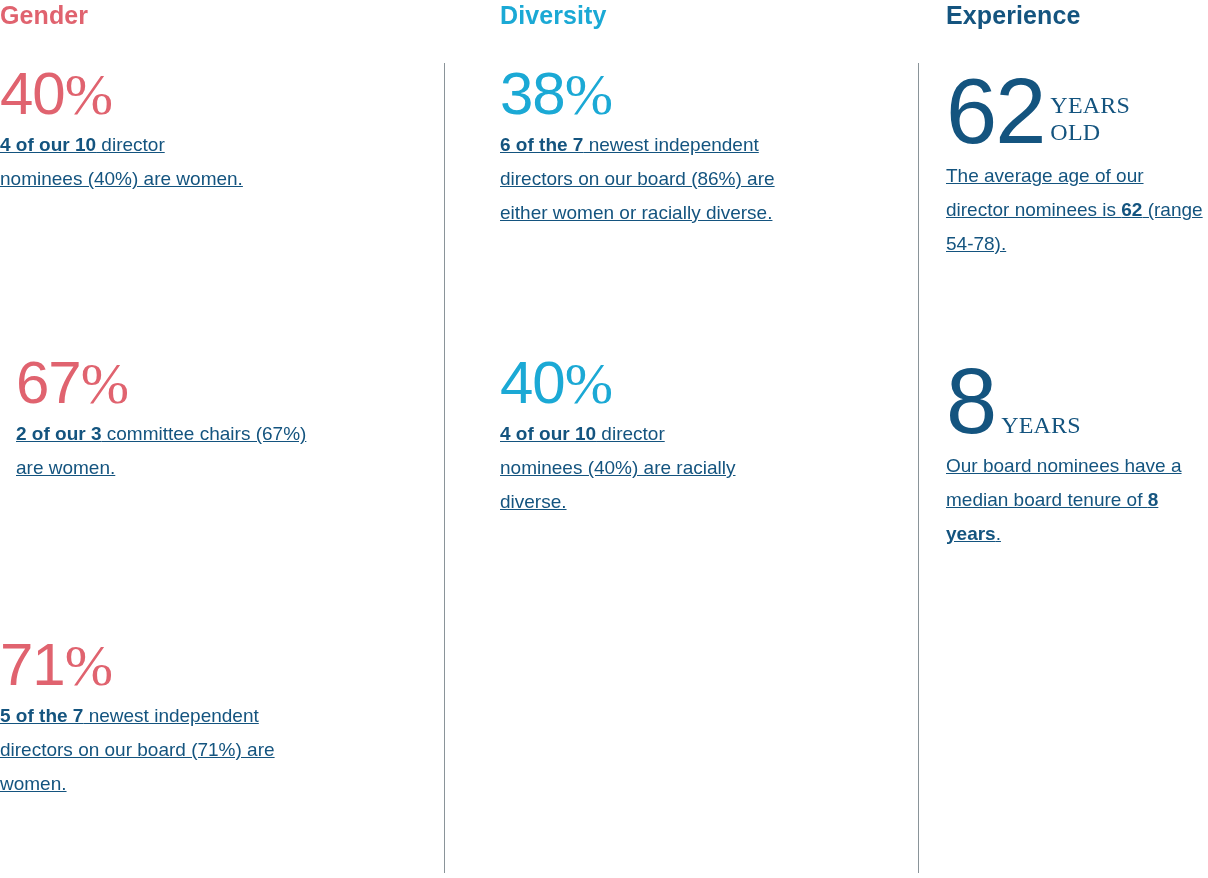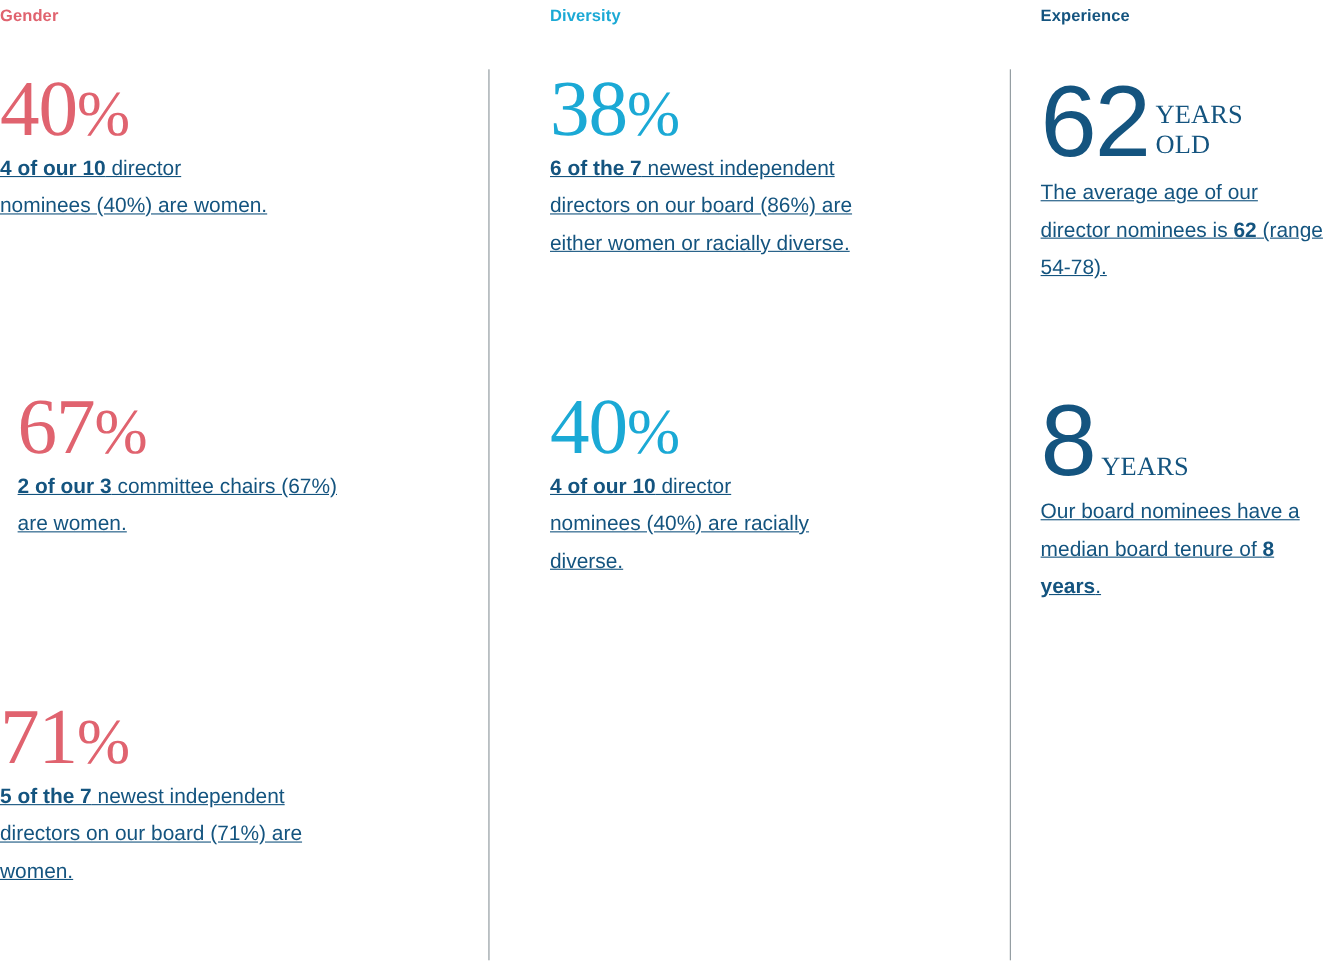--- a/index.html
+++ b/index.html
@@ -36,21 +36,21 @@
     top: 63px;
     width: 1px;
     height: 810px;
     background: #8a9499;
   }
   .divider-1 { left: 444px; }
   .divider-2 { left: 918px; }
 
   
   .col-heading {
-    font-size: 15px;
+    font-size: 25px;
     font-weight: bold;
     letter-spacing: 0.1px;
     line-height: 22px;
     margin: 0;
     padding: 0;
     position: absolute;
     top: 4px;
     left: 0;
     white-space: nowrap;
   }
@@ -67,23 +67,23 @@
   
   .stat-figure {
     display: flex;
     align-items: baseline;
     margin: 0 0 4px 0;
     white-space: nowrap;
   }
 
   
   .figure-number {
-    font-family: Liberation Serif, serif;
+    font-family: Liberation Sans, sans-serif;
     font-weight: normal;
-    font-size: 72px;
+    font-size: 60px;
     line-height: 0.92;
     letter-spacing: -1px;
   }
   .figure-unit {
     font-family: "Liberation Serif", "DejaVu Serif", serif;
     font-weight: normal;
     font-size: 58px;
     line-height: 1;
     letter-spacing: -1px;
   }

